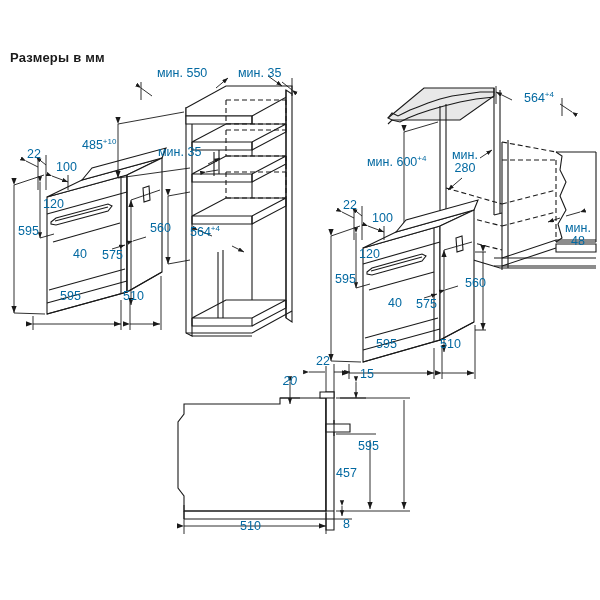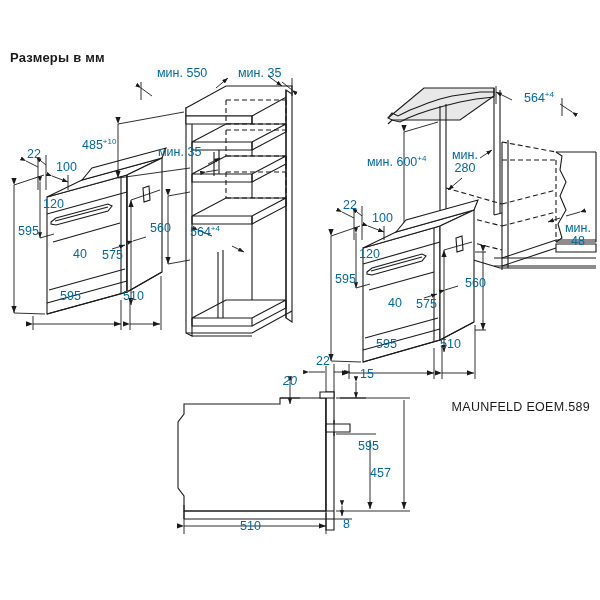--- a/index.html
+++ b/index.html
@@ -435,19 +435,18 @@
   <div class="dim" style="left:388px; top:297px;">40</div>
   <div class="dim" style="left:416px; top:298px;">575</div>
   <div class="dim" style="left:465px; top:277px;">560</div>
   <div class="dim" style="left:376px; top:338px;">595</div>
   <div class="dim" style="left:440px; top:338px;">510</div>
 
   <div class="dim" style="left:316px; top:355px;">22</div>
   <div class="dim" style="left:283px; top:375px;font-style:italic;">20</div>
   <div class="dim" style="left:360px; top:368px;">15</div>
   <div class="dim" style="left:358px; top:440px;">595</div>
-  <div class="dim" style="left:336px; top:467px;margin-left:34px;">457</div>
+  <div class="dim" style="left:336px; top:467px;">457</div>
   <div class="dim" style="left:343px; top:518px;">8</div>
   <div class="dim" style="left:240px; top:520px;">510</div>
 
-  <div class="model-name">MAUNFELD EOEM.589</div>
 
 </div>
 
 </body></html>

